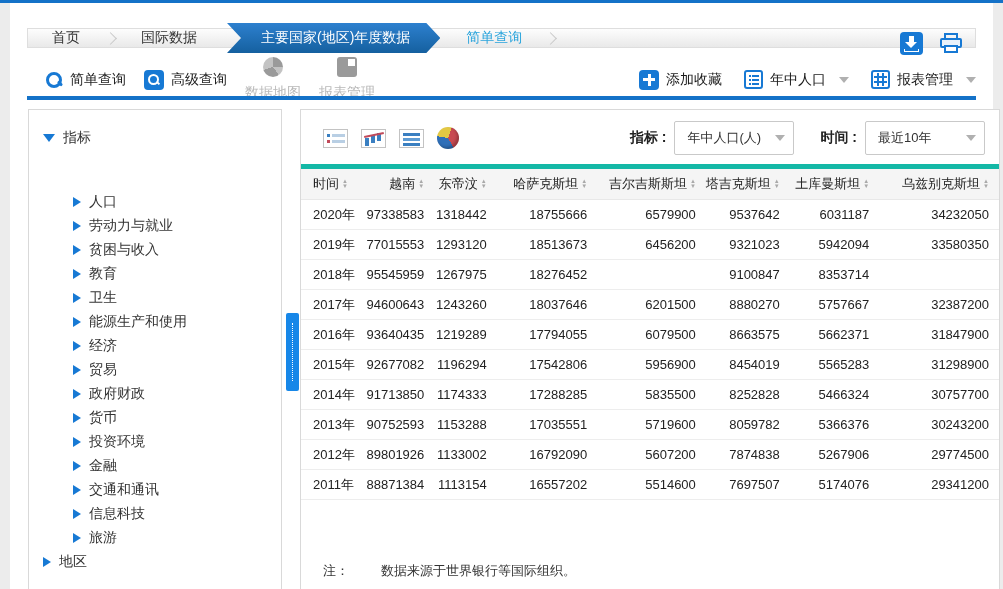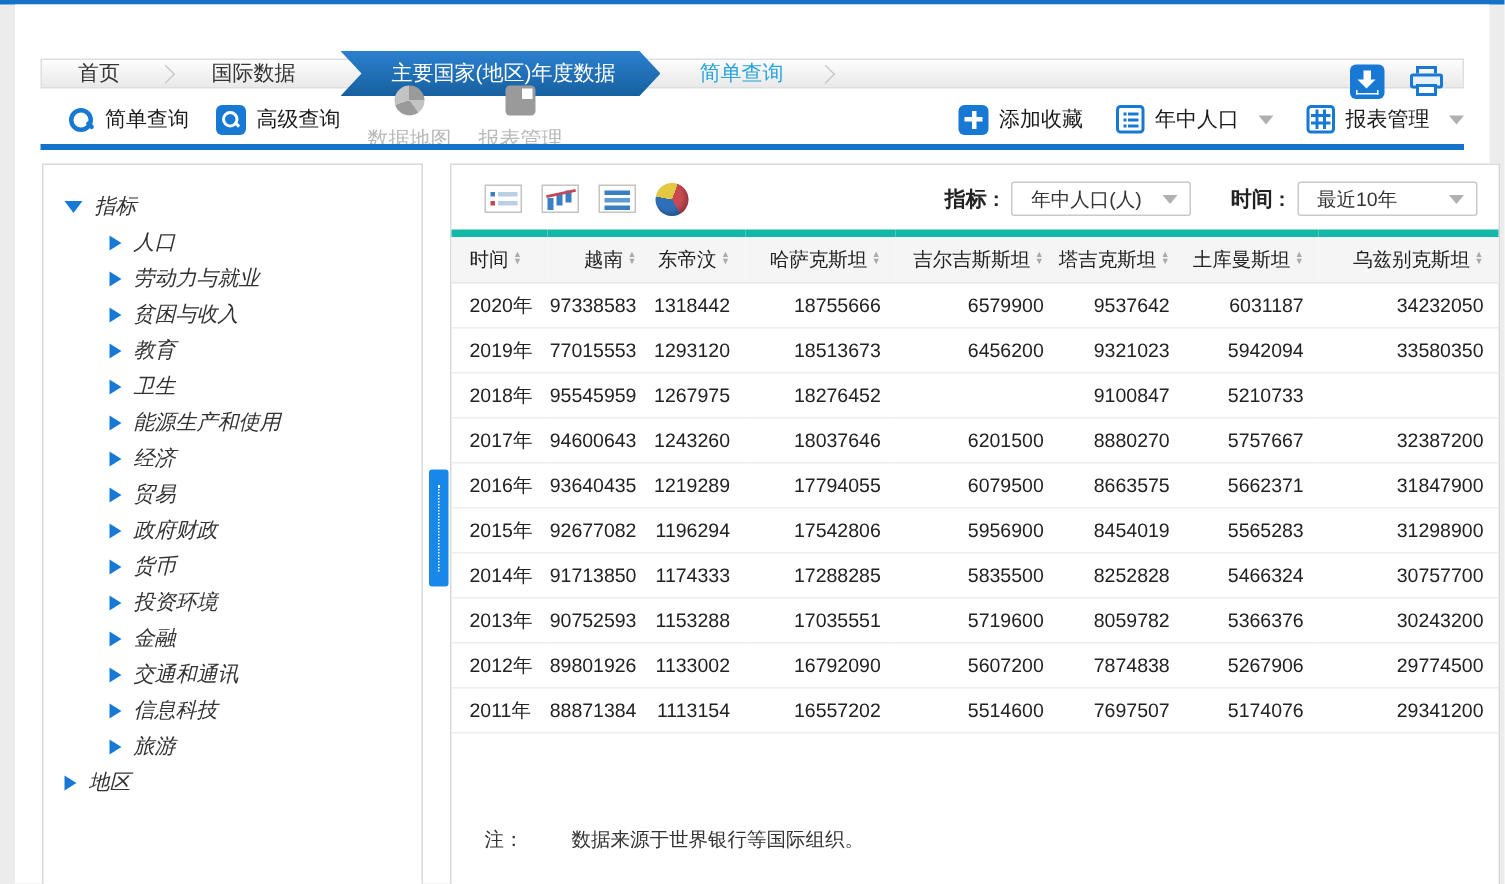--- a/index.html
+++ b/index.html
@@ -4,21 +4,21 @@
 <style>
   * { margin:0; padding:0; box-sizing:border-box; }
   html,body { width:1003px; height:589px; overflow:hidden; }
   body { background:#ececec; font-family:"Liberation Sans","DejaVu Sans",sans-serif; color:#333; font-size:14px; }
 
   .topline { position:absolute; left:0; top:0; width:1003px; height:3px; background:#1472c8; }
   .card { position:absolute; left:10px; top:3px; width:983px; height:586px; background:#fff; }
 
   
   .crumbbar { position:absolute; left:17px; top:25px; width:949px; height:20px;
-    background:linear-gradient(#fdfdfd,#e9e9e9); border:1px solid #dedede; display:flex; align-items:center;margin-top:11px; }
+    background:linear-gradient(#fdfdfd,#e9e9e9); border:1px solid #dedede; display:flex; align-items:center; }
   .crumb { padding:0 24px; color:#333; cursor:pointer; }
   .chev { width:9px; height:9px; border-top:1px solid #c9c9c9; border-right:1px solid #c9c9c9;
     transform:rotate(45deg); margin:0 2px; flex:0 0 auto; }
   .crumb-active { height:30px; display:flex; align-items:center; padding:0 30px 0 34px; margin-left:6px;
     background:linear-gradient(#2d80cf,#15609f); color:#fff; cursor:pointer;
     clip-path:polygon(0 0, calc(100% - 14px) 0, 100% 50%, calc(100% - 14px) 100%, 0 100%, 14px 50%); }
   .crumb-last { color:#2aa4dc; padding:0 22px 0 26px; cursor:pointer; }
   .winbtns { position:absolute; right:12px; top:3px; display:flex; gap:16px; align-items:center; }
   .dlbtn { width:23px; height:23px; background:#1779d4; border-radius:4px; position:relative; cursor:pointer; }
   .dlbtn:before { content:""; position:absolute; left:9px; top:4px; width:5px; height:7px; background:#fff; }
@@ -64,26 +64,26 @@
     background:#1779d4; box-shadow:0 5px 0 #1779d4; }
   .grid-icon:after { content:""; position:absolute; left:4px; top:1px; width:2px; height:13px;
     background:#1779d4; box-shadow:5px 0 0 #1779d4; }
   .caret { width:0; height:0; border-left:5px solid transparent; border-right:5px solid transparent;
     border-top:6px solid #b0b0b0; margin-left:6px; }
   .blueline { position:absolute; left:17px; top:93px; width:949px; height:4px; background:#1472c8; }
 
   
   .sidebar { position:absolute; left:18px; top:106px; width:254px; height:483px;
     background:#fff; border:1px solid #d9d9d9; border-bottom:none; padding:16px 0 0 14px; overflow:hidden; }
-  .treerow { display:flex; align-items:center; height:24px; cursor:pointer;font-style:italic; }
+  .treerow { display:flex; align-items:center; height:24px; cursor:pointer; }
   .tri-down { width:0; height:0; border-left:6px solid transparent; border-right:6px solid transparent;
     border-top:8px solid #1779d4; margin-right:8px; }
   .tri-right { width:0; height:0; border-top:5px solid transparent; border-bottom:5px solid transparent;
     border-left:8px solid #1779d4; margin-right:8px; }
-  .treechildren { padding-left:30px; }
+  .treechildren { padding-left:30px;margin-top:40px; }
   .treechildren .treerow { margin:0; }
   .splitter { position:absolute; left:276px; top:310px; width:13px; height:78px; background:#1787e8;
     border-radius:2px; cursor:col-resize; }
   .splitter:before { content:""; position:absolute; left:6px; top:10px; height:58px; border-left:1px dotted #fff; }
 
   
   .mainpanel { position:absolute; left:290px; top:106px; width:700px; height:483px;
     background:#fff; border:1px solid #d9d9d9; border-bottom:none; }
   .controls { display:flex; align-items:center; padding:11px 14px 9px 22px; }
   .viewicons { display:flex; gap:13px; align-items:center; }
@@ -96,21 +96,21 @@
     background:#3a7fc1; box-shadow:6px -3px 0 #3a7fc1, 12px -5px 0 #3a7fc1; }
   .vi-bars:after { content:""; position:absolute; left:2px; top:4px; width:20px; height:2px;
     background:#c14a5a; transform:rotate(-12deg); }
   .vi-hbars:before { content:""; position:absolute; left:3px; top:3px; width:17px; height:3px;
     background:#3a7fc1; box-shadow:0 5px 0 #5e9bd3, 0 10px 0 #3a7fc1; }
   .vi-pie { width:22px; height:22px; border-radius:50%; cursor:pointer;
     background:conic-gradient(from 20deg, #c84a52 0 130deg, #2f6fb8 130deg 260deg, #e3c844 260deg 360deg);
     box-shadow:inset -2px -2px 3px rgba(0,0,0,.25); }
   .dd-group { margin-left:auto; display:flex; align-items:center; }
   .dd-label { font-weight:bold; color:#222; margin-right:8px; }
-  .select { width:120px; height:23px; border:1px solid #c9c9c9; background:#fff; border-radius:2px;
+  .select { width:120px; height:34px; border:1px solid #c9c9c9; background:#fff; border-radius:2px;
     display:flex; align-items:center; padding:0 8px 0 12px; cursor:pointer; color:#333; font-size:13px; }
   .select .caret { margin-left:auto; }
   .dd-gap { width:26px; }
 
   
   table.data { width:100%; border-collapse:collapse; font-size:13px; }
   table.data th { height:33px; background:#f5f5f5; border-top:5px solid #14b8a6; border-bottom:1px solid #e8e8e8;
     font-weight:normal; color:#222; cursor:pointer; }
   table.data td { height:30px; border-bottom:1px solid #ededed; color:#222; }
   table.data th, table.data td { text-align:right; padding-right:10px; white-space:nowrap; }
@@ -374,21 +374,21 @@
             <td>5942094</td>
             <td>33580350</td>
           </tr>
           <tr>
             <td>2018年</td>
             <td>95545959</td>
             <td>1267975</td>
             <td>18276452</td>
             <td></td>
             <td>9100847</td>
-            <td>5210733</td>
+            <td>8353714</td>
             <td></td>
           </tr>
           <tr>
             <td>2017年</td>
             <td>94600643</td>
             <td>1243260</td>
             <td>18037646</td>
             <td>6201500</td>
             <td>8880270</td>
             <td>5757667</td>

